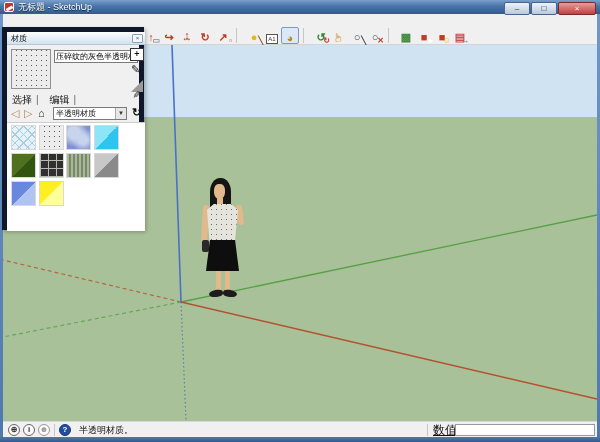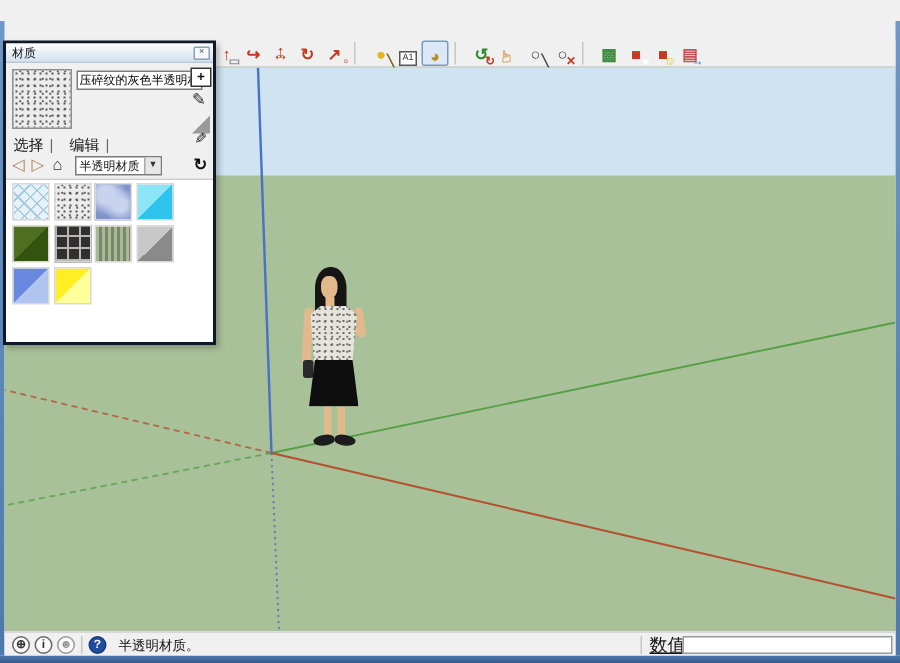--- a/index.html
+++ b/index.html
@@ -54,21 +54,21 @@
     background-image:radial-gradient(var(--top_c2) 18%, transparent 19%), radial-gradient(var(--top_c2) 15%, transparent 16%);
     background-size:4px 4px,5px 5px; background-position:0 0,2px 3px;
     clip-path:polygon(22% 0,78% 0,100% 15%,90% 100%,8% 100%,0 15%); }
   .p-skirt { left:7px; top:62px; width:33px; height:31px; background:var(--skirt); clip-path:polygon(12% 0,88% 0,100% 100%,0 100%); }
   .p-leg1 { left:17px; top:93px; width:5px; height:21px; background:var(--skin); }
   .p-leg2 { left:26px; top:93px; width:5px; height:21px; background:var(--skin); }
   .p-shoe1 { left:10px; top:112px; width:14px; height:7px; background:var(--shoes); border-radius:50% 40% 40% 50%; transform:rotate(-8deg); }
   .p-shoe2 { left:24px; top:112px; width:14px; height:7px; background:var(--shoes); border-radius:40% 50% 50% 40%; transform:rotate(8deg); }
 
   
-  .panel { position:absolute; left:2px; top:27px; width:142px; height:203px; border:2px solid #0f172a; background:#f0f0f0; z-index:10;
+  .panel { position:absolute; left:2px; top:27px; width:142px; height:203px; border:5px solid #0f172a; background:#f0f0f0; z-index:10;
     box-shadow:2px 2px 4px rgba(0,0,0,.25); }
   .panel-h { position:absolute; left:0; top:0; width:138px; height:13px; background:linear-gradient(180deg,#fdfdfd,#d2e2f0); border-bottom:1px solid #b8c8d8; }
   .panel-title { position:absolute; left:4px; top:0; font-size:8px; line-height:13px; color:#111; }
   .panel-close { position:absolute; right:2px; top:2px; width:11px; height:9px; border:1px solid #8aa0b4; background:#f4f8fb; border-radius:1px;
     font-size:6px; line-height:7px; text-align:center; color:#456; }
   .preview { position:absolute; left:4px; top:17px; width:40px; height:40px; border:1px solid #909090;
     background-color:#ececec;
     background-image:radial-gradient(#555 18%, transparent 19%), radial-gradient(#555 15%, transparent 16%);
     background-size:4px 4px,5px 5px; background-position:0 0,2px 3px; }
   .matname { position:absolute; left:47px; top:18px; width:84px; height:13px; border:1px solid #7a7a7a; background:#fff;
@@ -76,21 +76,21 @@
   .mk-create { position:absolute; left:123px; top:16px; width:14px; height:13px; border:1px solid #333; background:#fff;
     font-size:9px; line-height:11px; text-align:center; color:#111; font-weight:bold; }
   .mk-brush { position:absolute; left:124px; top:31px; font-size:11px; color:#222; }
   .mk-corner { position:absolute; left:124px; top:48px; width:0; height:0; border-top:12px solid transparent; border-right:12px solid #9a9a9a; }
   .tabs { position:absolute; left:5px; top:61px; font-size:10px; color:#111; }
   .tabs span { margin-right:4px; }
   .tabs .sep { color:#666; }
   .mk-dropper { position:absolute; left:125px; top:57px; font-size:10px; color:#222; transform:rotate(90deg); }
   .nav-arrow { position:absolute; top:74px; font-size:11px; color:#b08050; line-height:14px; }
   .nav-home { position:absolute; left:31px; top:74px; font-size:11px; color:#333; line-height:14px; }
-  .dd { position:absolute; left:46px; top:75px; width:58px; height:13px; border:1px solid #7a7a7a; background:#fff; }
+  .dd { position:absolute; left:46px; top:75px; width:74px; height:13px; border:1px solid #7a7a7a; background:#fff; }
   .dd .val { position:absolute; left:2px; top:0; font-size:8px; line-height:11px; color:#111; }
   .dd .arrow { position:absolute; right:0; top:0; width:11px; height:11px; background:#e6e6e6; border-left:1px solid #aaa;
     font-size:6px; line-height:11px; text-align:center; color:#333; }
   .mk-detail { position:absolute; left:125px; top:74px; font-size:11px; font-weight:bold; color:#111; }
   .sw-area { position:absolute; left:0; top:90px; width:138px; height:109px; background:#fff; border-top:1px solid #ccc; }
   .swatch { position:absolute; width:25px; height:25px; border:1px solid #d8d8d8; }
   .sw-diagonal { background:linear-gradient(135deg, var(--c1) 0 50%, var(--c2) 50% 100%); }
   .sw-crosshatch { background-color:var(--c1);
     background-image:repeating-linear-gradient(45deg,var(--c2) 0 1px,transparent 1px 6px),
                      repeating-linear-gradient(-45deg,var(--c2) 0 1px,transparent 1px 6px); }
@@ -113,20 +113,29 @@
   .sdiv { position:absolute; top:2px; width:1px; height:12px; background:#c6c6c6; }
   .smsg { position:absolute; left:76px; top:0; font-size:9px; line-height:16px; color:#111; }
   .mlabel { position:absolute; left:430px; top:0; font-size:12px; line-height:16px; color:#111;text-decoration:underline; }
   .minput { position:absolute; left:452px; top:2px; width:140px; height:12px; border:1px solid #999; background:#fff; font-size:8px; padding:0 2px; }
 </style>
 </head>
 <body>
 
 <div id="win">
 
+  <div class="titlebar">
+    <div class="app-icon"></div>
+    <div class="title-text">无标题 - SketchUp</div>
+    <div class="winbtns">
+      <div class="wb">–</div>
+      <div class="wb">□</div>
+      <div class="wb close">×</div>
+    </div>
+  </div>
 
   <div class="sideborder" style="left:0;"></div>
   <div class="sideborder" style="left:597px;"></div>
   <div class="bottomborder"></div>
 
 
   <div class="toolbar" id="toolbar">
       <span class="flyout">▼</span>
       <span class="ti"><span class="g1" style="color: rgb(194, 59, 34);">↑</span><span class="g2" style="color: rgb(138, 138, 138);">▭</span></span>
       <span class="ti"><span class="g1" style="color: rgb(194, 59, 34);">↪</span></span>

